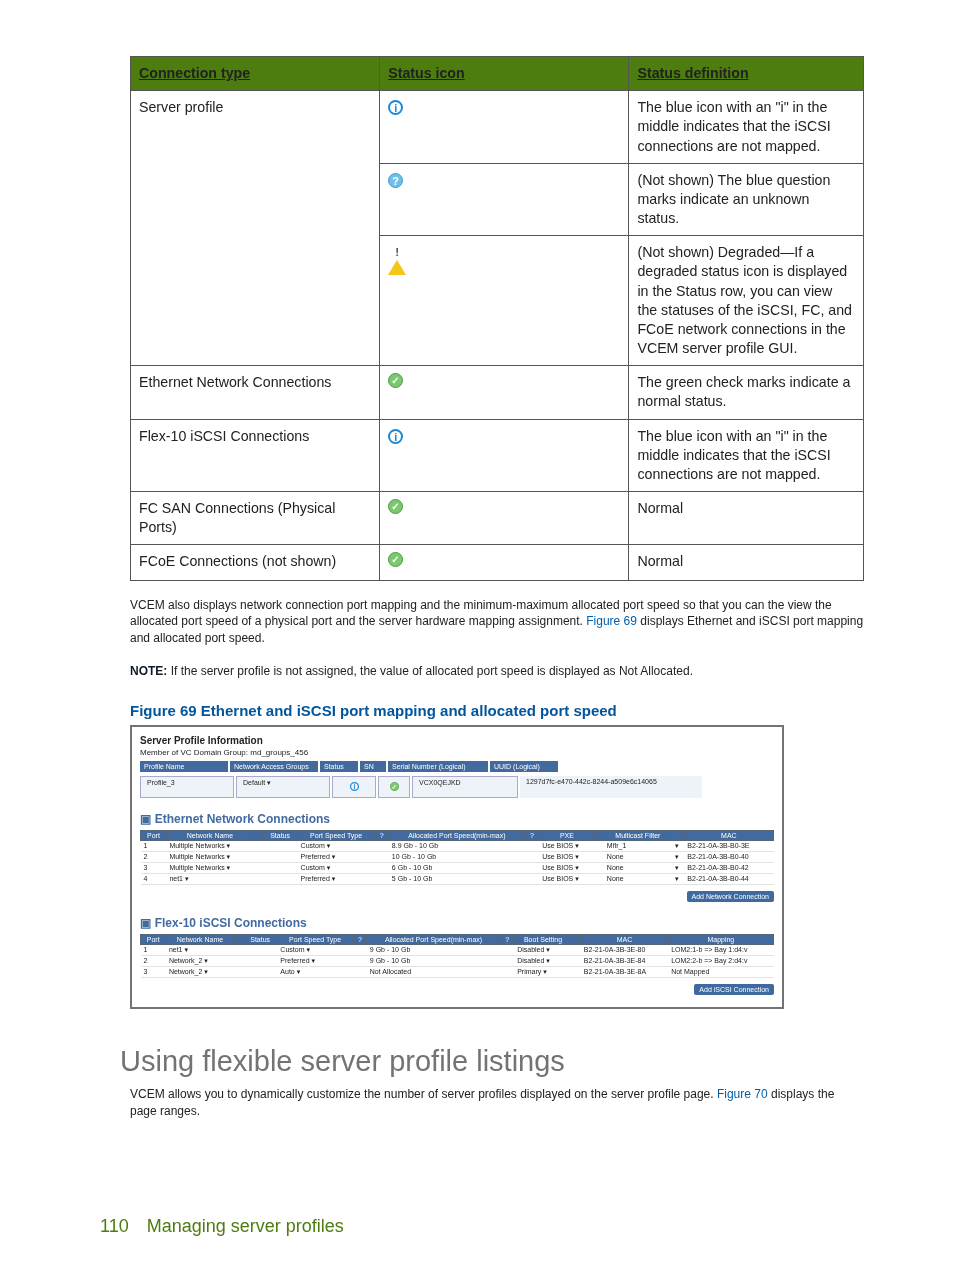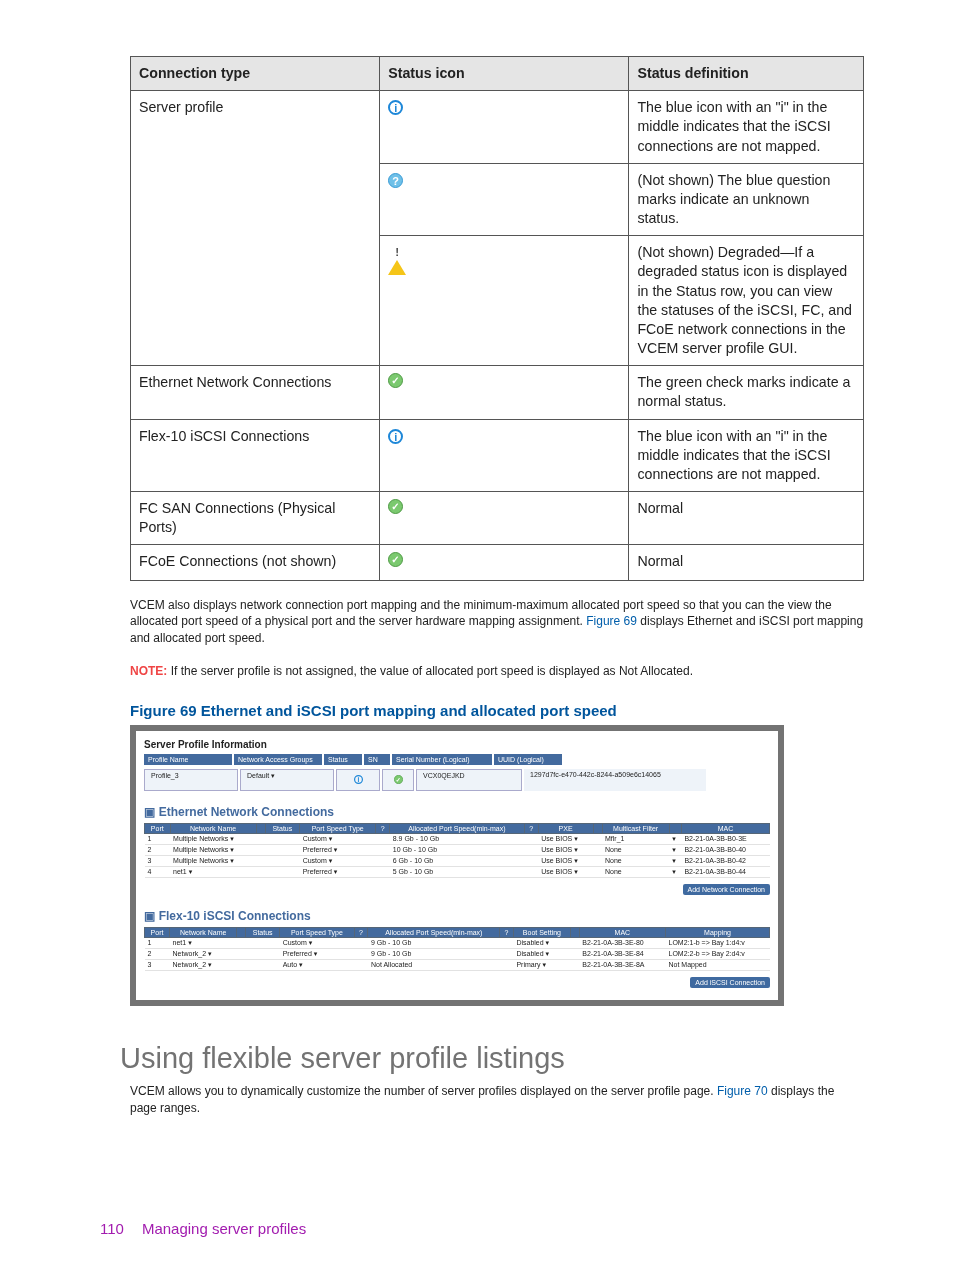--- a/index.html
+++ b/index.html
@@ -30,21 +30,22 @@
   }
   table.main th, table.main td {
     border: 1px solid #555;
     padding: 7px 8px;
     text-align: left;
     vertical-align: top;
     line-height: 1.35;
   }
   table.main th {
     font-weight: bold;
-    background: #e5e5e5;
+    background: #4d7c0f;
+    text-decoration: underline;
   }
   td.icon-cell {
     text-align: left;
     padding-left: 10px;
   }
   .icon {
     display: inline-block;
     width: 15px;
     height: 15px;
     border-radius: 50%;
@@ -95,29 +96,29 @@
     position: absolute;
     left: 2px; top: -1px;
     color: #fff;
   }
   p.body {
     font-size: 12px;
     line-height: 1.4;
     margin: 16px 0 12px 0;
   }
   a.link { color: #005eab; text-decoration: none; }
-  .note-label { color: #ef4444; font-weight: bold; }
+  .note-label { color: #0f172a; font-weight: bold; }
   .figure-title {
     color: #00559c;
     font-weight: bold;
     font-size: 15px;
     margin: 22px 0 6px 0;
   }
   .screenshot {
-    border: 6px solid #737373;
+    border: 2px solid #737373;
     width: 654px;
     height: auto;
     padding: 8px 8px 12px 8px;
     box-sizing: border-box;
     margin-bottom: 36px;
     font-size: 8px;
     color: #222;
   }
   .screenshot .spi-title { font-size: 10px; font-weight: bold; margin-bottom: 2px;}
   .screenshot .spi-sub { font-size: 8px; }
@@ -133,22 +134,22 @@
     font-family: Arial, sans-serif;
     font-weight: normal;
     font-size: 29px;
     color: #737373;
     margin: 10px 0 8px -10px;
   }
   .footer {
     position: absolute;
     left: 100px;
     bottom: 34px;
-    font-size: 15px;
-    color: #a21caf;
+    font-size: 18px;
+    color: #4d7c0f;
   }
   .footer .pgnum { margin-right: 18px; }
 </style>
 </head>
 <body>
 
 <div class="page">
 
 
   <table class="main">
@@ -201,20 +202,21 @@
   </p>
 
   <p class="body">
     <span class="note-label">NOTE:</span><span>   If the server profile is not assigned, the value of allocated port speed is displayed as Not Allocated.</span>
   </p>
 
   <div class="figure-title">Figure 69 Ethernet and iSCSI port mapping and allocated port speed</div>
 
   <div class="screenshot">
     <div class="spi-title">Server Profile Information</div>
+    <div class="spi-sub">Member of VC Domain Group: md_groups_456</div>
 
     <div class="barrow">
       <div class="bar" style="width:80px">Profile Name</div>
       <div class="bar" style="width:80px">Network Access Groups</div>
       <div class="bar" style="width:30px">Status</div>
       <div class="bar" style="width:18px">SN</div>
       <div class="bar" style="width:92px">Serial Number (Logical)</div>
       <div class="bar" style="width:60px">UUID (Logical)</div>
     </div>
     <div class="barrow">

